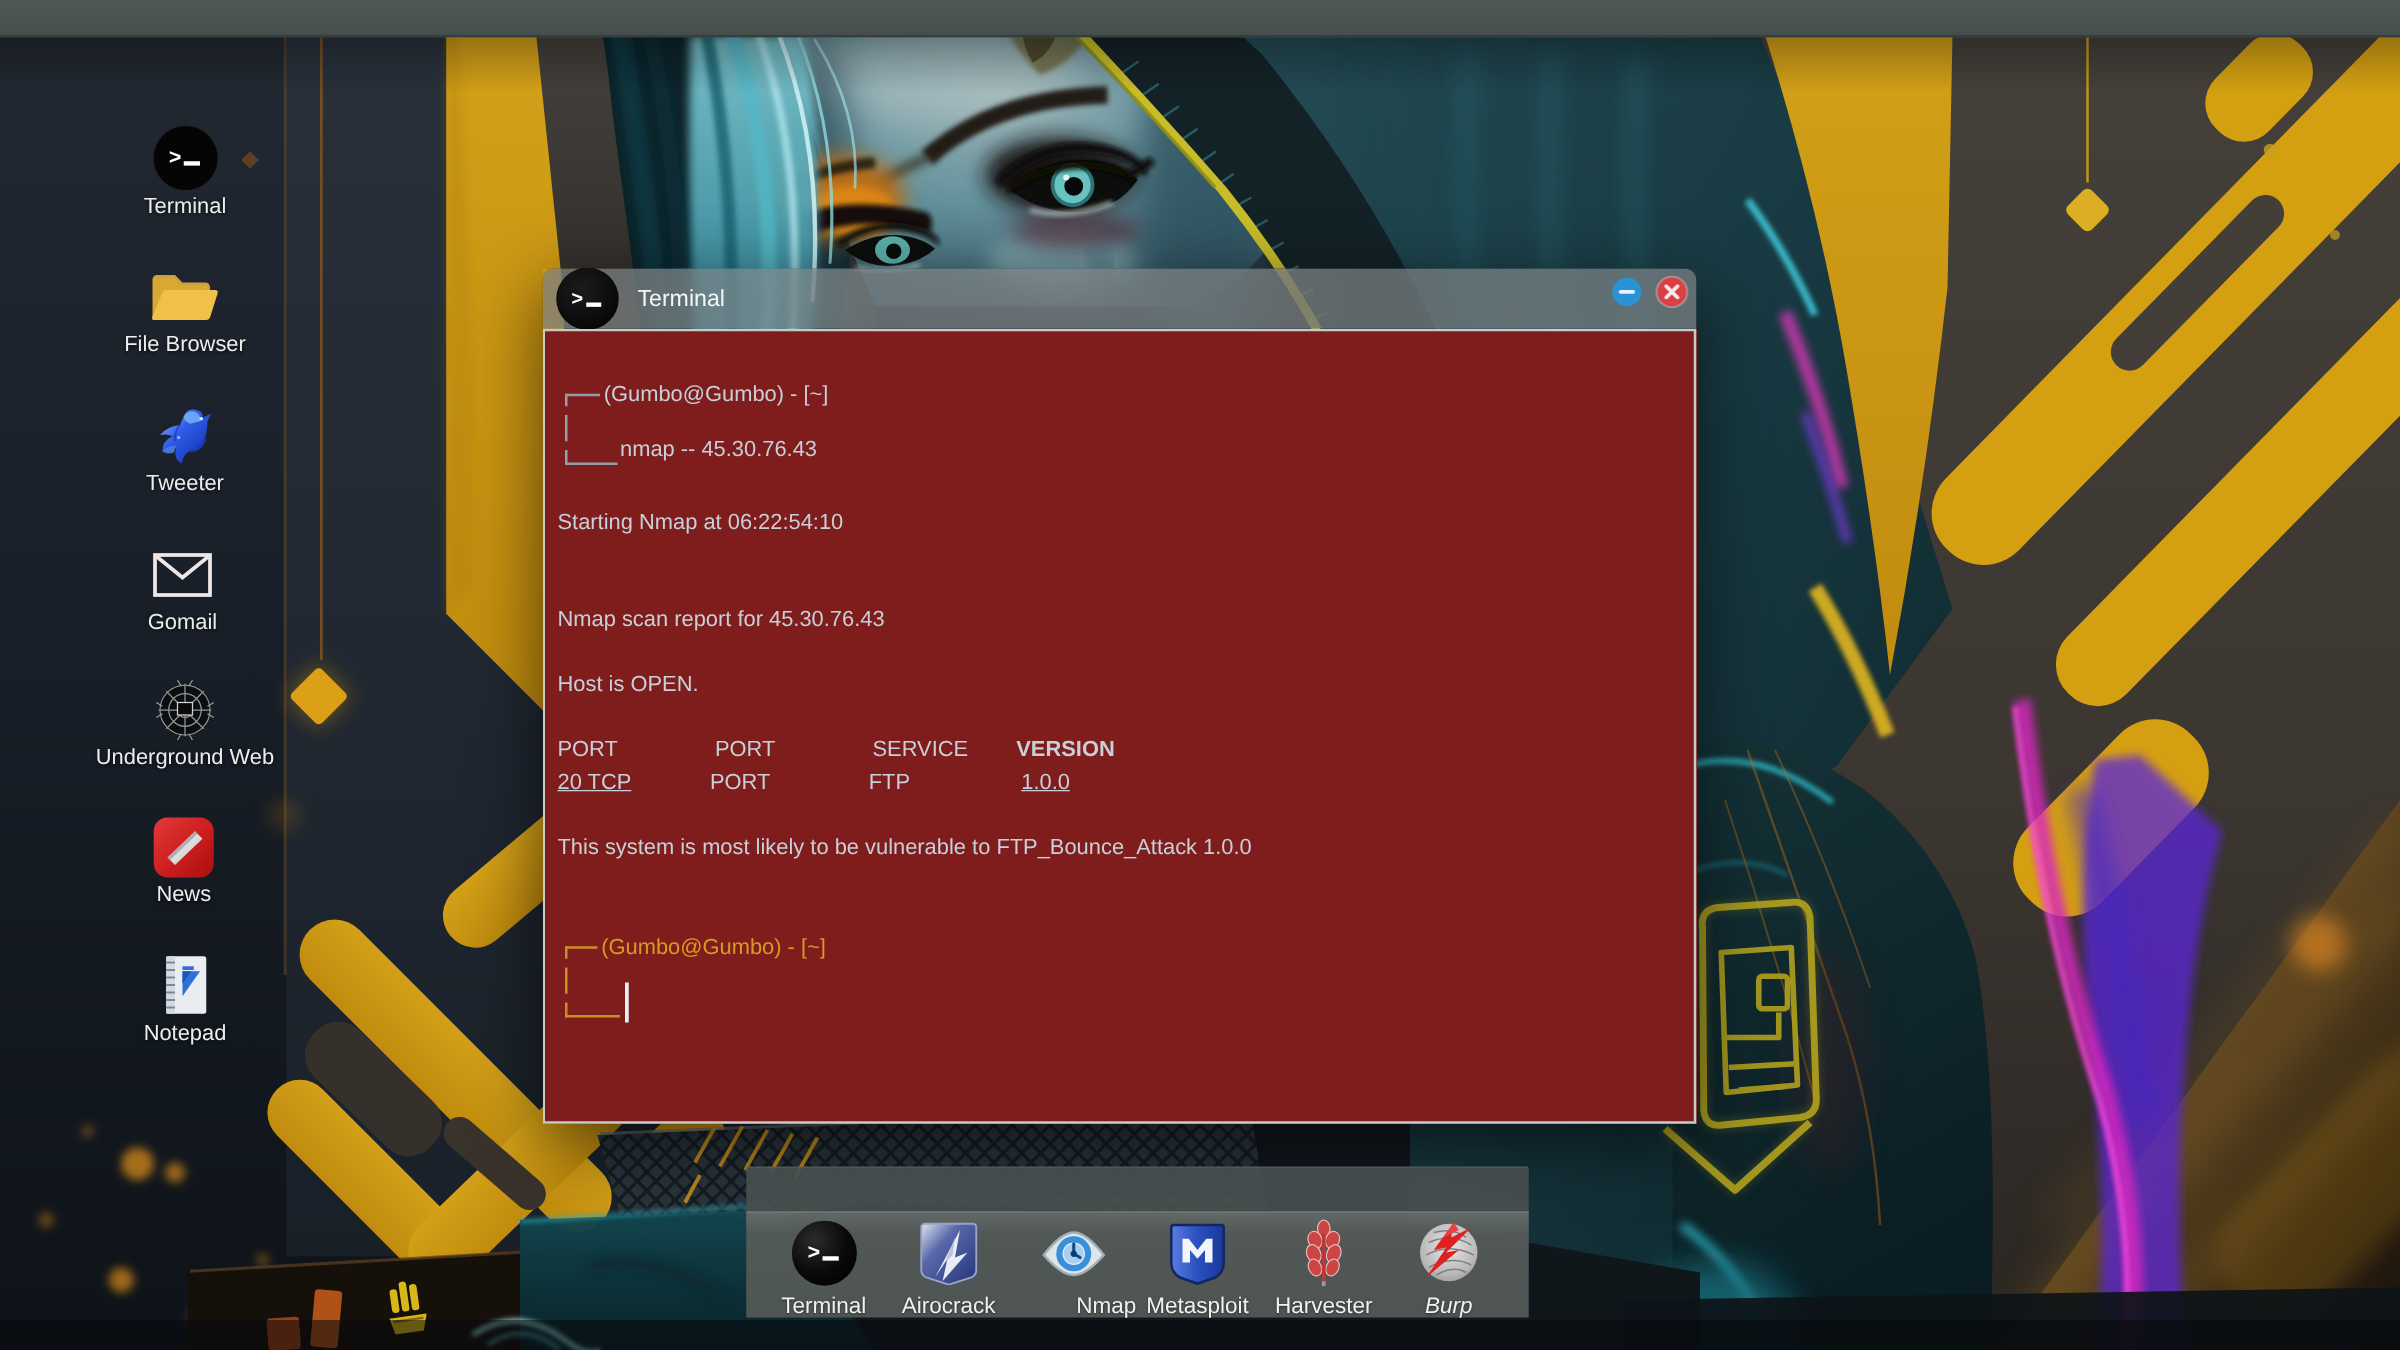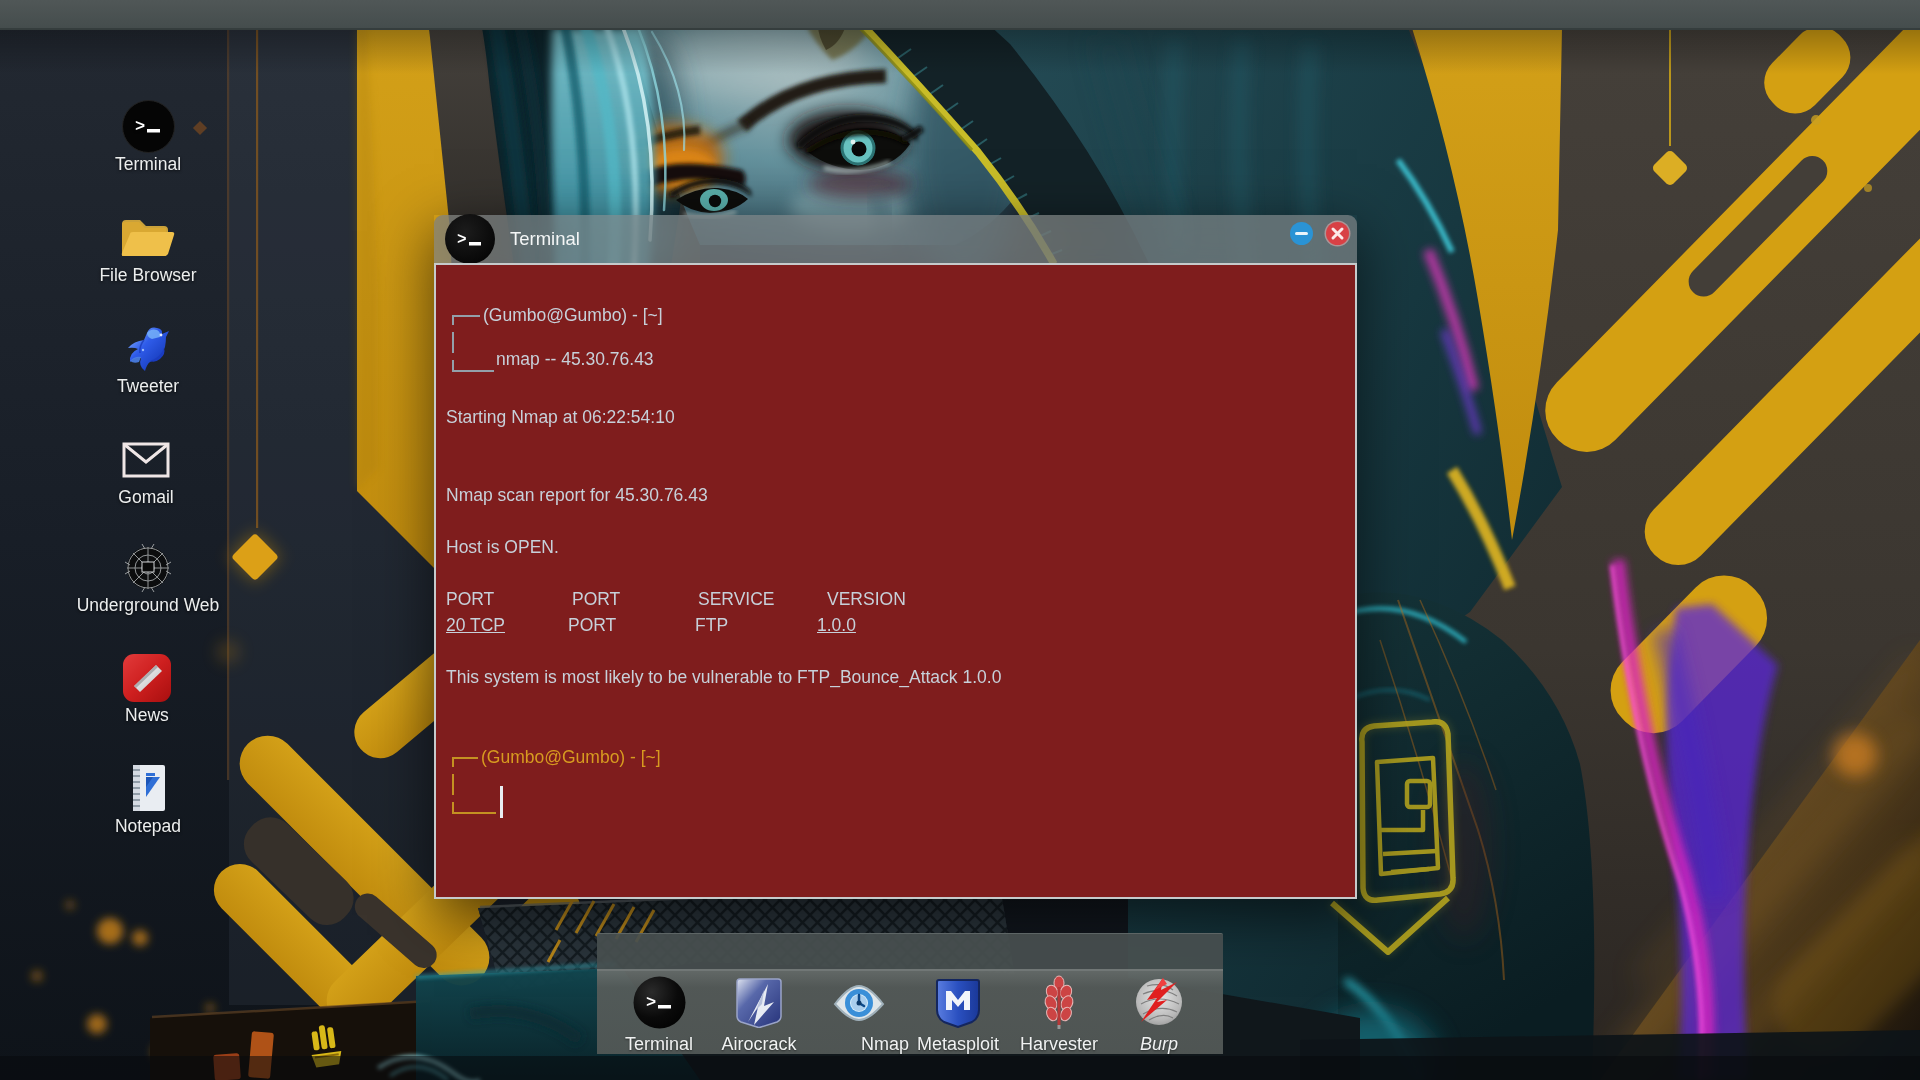--- a/index.html
+++ b/index.html
@@ -448,21 +448,21 @@
       <div class="tree" style="left:16px;top:95px;width:2px;height:12px;"></div>
       <div class="tree" style="left:16px;top:105px;width:42px;height:2px;"></div>
       <div class="tl" style="left:47px;top:40px;">(Gumbo@Gumbo) - [~]</div>
       <div class="tl" style="left:60px;top:84px;">nmap -- 45.30.76.43</div>
       <div class="tl" style="left:10px;top:142px;">Starting Nmap at 06:22:54:10</div>
       <div class="tl" style="left:10px;top:220px;">Nmap scan report for 45.30.76.43</div>
       <div class="tl" style="left:10px;top:272px;">Host is OPEN.</div>
       <div class="tl" style="left:10px;top:324px;">PORT</div>
       <div class="tl" style="left:136px;top:324px;">PORT</div>
       <div class="tl" style="left:262px;top:324px;">SERVICE</div>
-      <div class="tl" style="left:391px;top:324px;">VERSION</div>
+      <div class="tl" style="left:377px;top:324px;font-weight:bold;">VERSION</div>
       <div class="tl" style="left:10px;top:350px;text-decoration:underline;">20 TCP</div>
       <div class="tl" style="left:132px;top:350px;">PORT</div>
       <div class="tl" style="left:259px;top:350px;">FTP</div>
       <div class="tl" style="left:381px;top:350px;text-decoration:underline;">1.0.0</div>
       <div class="tl" style="left:10px;top:402px;">This system is most likely to be vulnerable to FTP_Bounce_Attack 1.0.0</div>
       <div class="otree" style="left:16px;top:492px;width:26px;height:2px;"></div>
       <div class="otree" style="left:16px;top:492px;width:2px;height:10px;"></div>
       <div class="otree" style="left:16px;top:509px;width:2px;height:21px;"></div>
       <div class="otree" style="left:16px;top:537px;width:2px;height:12px;"></div>
       <div class="otree" style="left:16px;top:547px;width:44px;height:2px;"></div>

